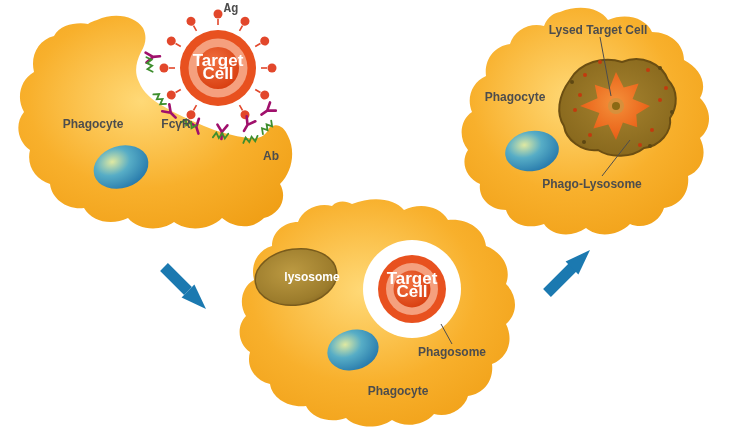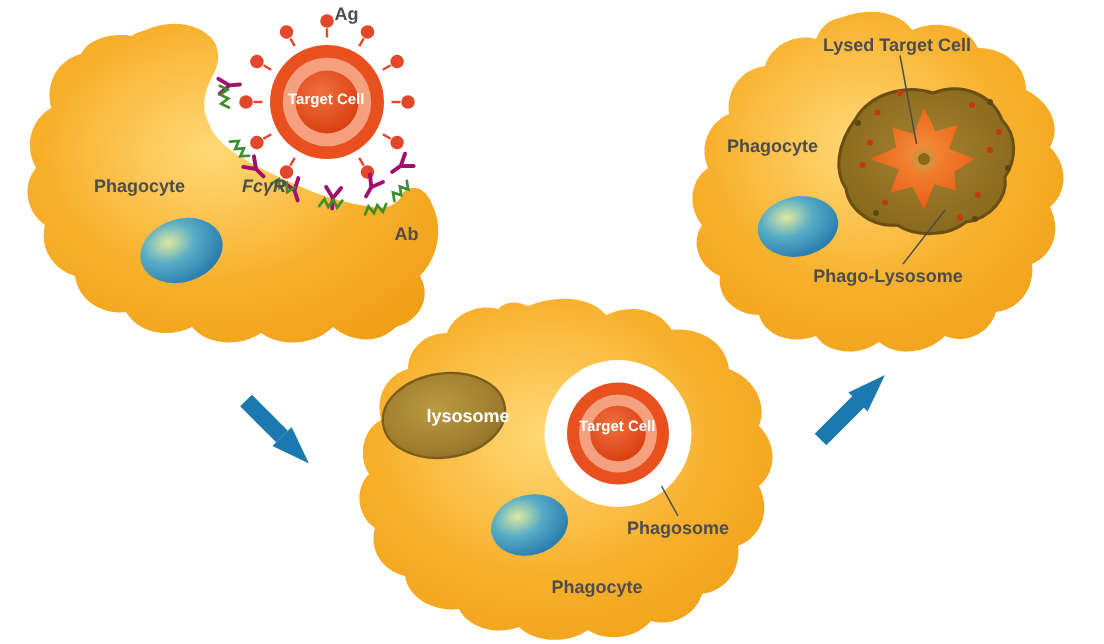--- a/index.html
+++ b/index.html
@@ -3,22 +3,22 @@
 <meta charset="utf-8">
 <style>
   html,body{margin:0;padding:0;}
   body{width:736px;height:429px;position:relative;background:#ffffff;overflow:hidden;
        font-family:"Liberation Sans",sans-serif;}
   #diagram{position:absolute;left:0;top:0;width:736px;height:429px;}
   .lbl{position:absolute;transform:translate(-50%,-50%);
        font:600 12px "Liberation Sans",sans-serif;color:#4d4d4d;
        white-space:nowrap;pointer-events:none;}
   .lbl.white{color:#ffffff;}
-  .lbl.wrap{white-space:normal;width:52px;
-            line-height:13px;font-size:10px;}
+  .lbl.wrap{white-space:normal;width:52px;text-align:center;
+            line-height:13px;font-size:17px;}
 </style>
 </head>
 <body>
 
 <svg id="diagram" viewBox="0 0 736 429" xmlns="http://www.w3.org/2000/svg">
   <defs>
     <radialGradient id="gBody" cx="45%" cy="40%" r="75%">
       <stop offset="0%" stop-color="#FFD977"></stop>
       <stop offset="55%" stop-color="#F8B02C"></stop>
       <stop offset="100%" stop-color="#EF9D13"></stop>
@@ -223,24 +223,24 @@
   <g>
     <line x1="164" y1="267" x2="188" y2="291" stroke="#1B79B0" stroke-width="11"></line>
     <polygon points="206,309 194.4,284.6 181.6,297.4" fill="#1B79B0"></polygon>
   </g>
   <g>
     <line x1="547" y1="293" x2="573" y2="267" stroke="#1B79B0" stroke-width="11"></line>
     <polygon points="590,250 578.4,274.4 565.6,261.6" fill="#1B79B0"></polygon>
   </g>
 </svg>
 
-<div class="lbl" style="left:231px;top:9px;">Ag</div>
+<div class="lbl" style="left:231px;top:9px;font-family:Liberation Mono, monospace;">Ag</div>
 <div class="lbl white wrap" style="left:218px;top:67px;">Target Cell</div>
 <div class="lbl" style="left:93px;top:124px;">Phagocyte</div>
-<div class="lbl" style="left:176px;top:124px;font-style:italic;">FcγR</div>
+<div class="lbl" style="left:176px;top:124px;">FcγR</div>
 <div class="lbl" style="left:271px;top:120px;margin-top:36px;">Ab</div>
 
 <div class="lbl white" style="left:312px;top:277px;">lysosome</div>
 <div class="lbl white wrap" style="left:412px;top:285px;">Target Cell</div>
 <div class="lbl" style="left:452px;top:352px;">Phagosome</div>
 <div class="lbl" style="left:398px;top:391px;">Phagocyte</div>
 
 <div class="lbl" style="left:598px;top:30px;">Lysed Target Cell</div>
 <div class="lbl" style="left:515px;top:97px;">Phagocyte</div>
 <div class="lbl" style="left:592px;top:184px;text-align:center;">Phago-Lysosome</div>

